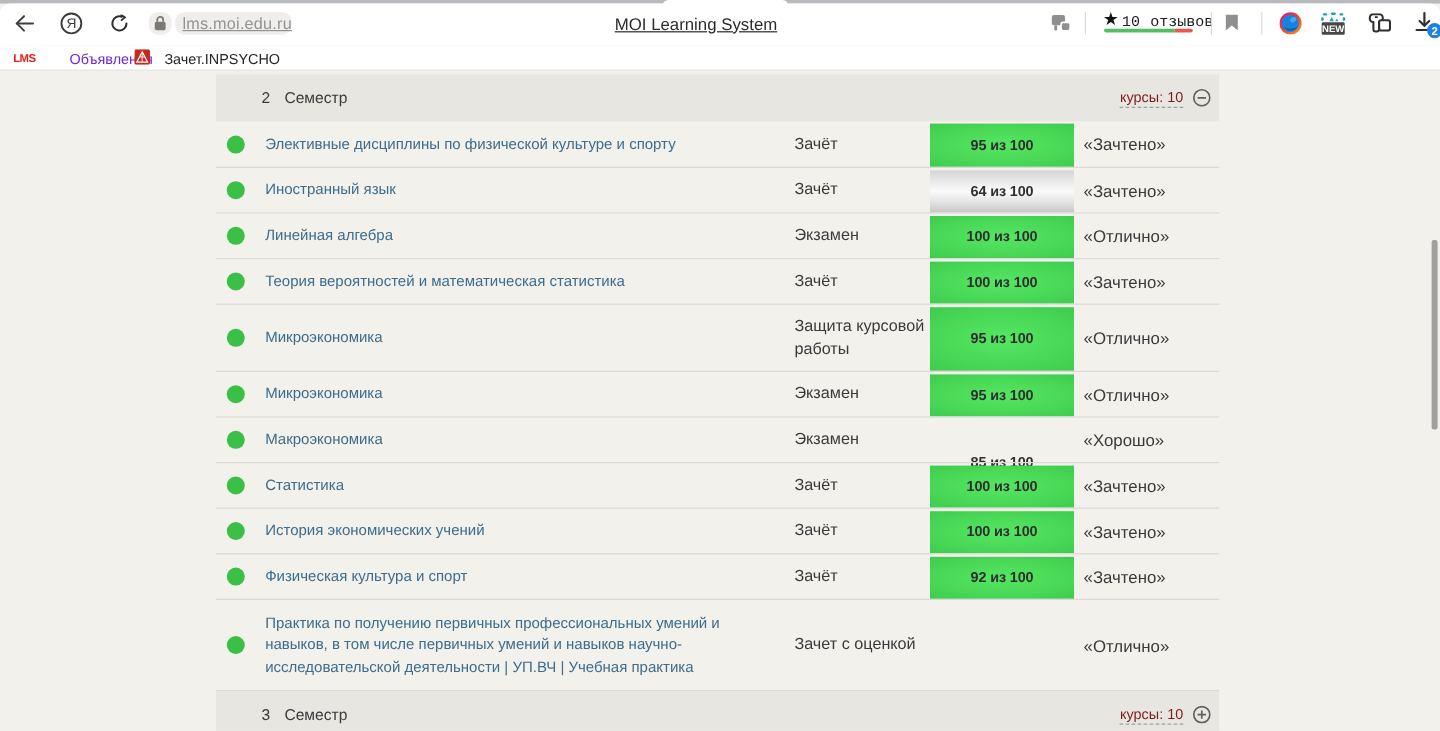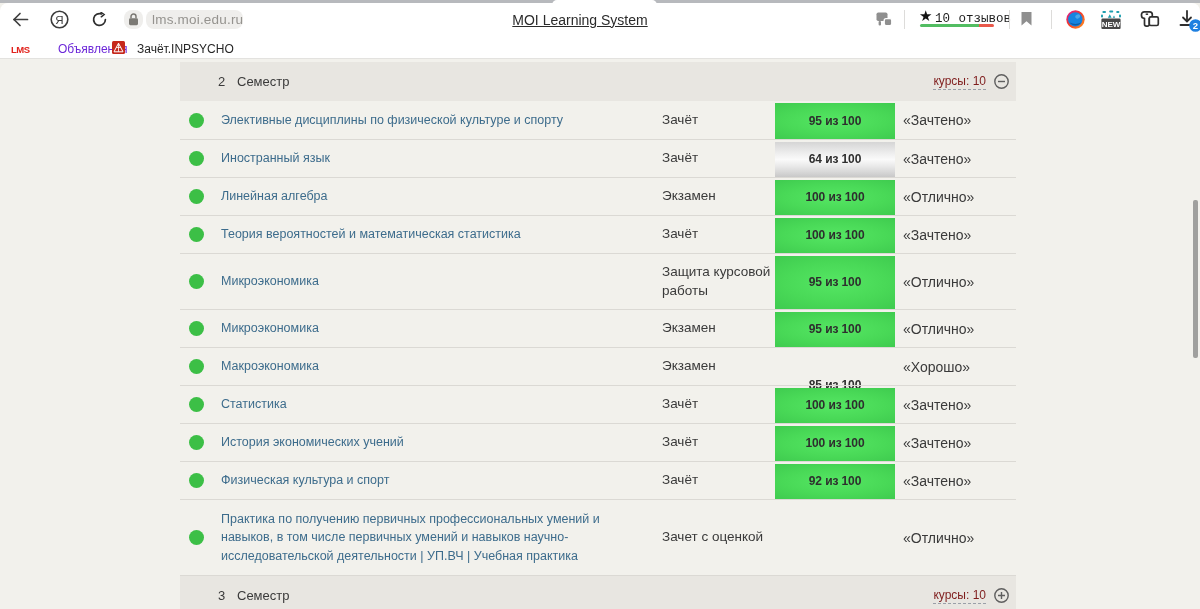--- a/index.html
+++ b/index.html
@@ -7,21 +7,21 @@
 #page{position:absolute;left:0;top:0;width:1200px;height:609px;}
 .abs{position:absolute;}
 
 #topstrip{left:0;top:0;width:1200px;height:2.5px;background:#b7b9bd;}
 #tabnotch{left:552px;top:0;width:105px;height:5px;background:#ffffff;border-radius:7px 7px 0 0;}
 #toolbar{left:0;top:2.5px;width:1200px;height:35.5px;background:#ffffff;border-radius:8px 8px 0 0;}
 #bookbar{left:0;top:38px;width:1200px;height:20px;background:#ffffff;border-bottom:1px solid #e3e2df;}
 .chip{background:#efeeec;border-radius:8px;}
 #lockchip{left:124px;top:10px;width:19px;height:19px;}
 #urlpill{left:146px;top:10px;width:97px;height:19px;}
-#urltext{left:152px;top:10px;height:19px;line-height:19px;font-size:13.5px;color:#95938f;letter-spacing:.2px;}
+#urltext{left:152px;top:10px;height:19px;line-height:19px;font-size:13.5px;color:#95938f;letter-spacing:.2px;text-decoration:underline;}
 #title{left:440px;top:11.5px;width:280px;text-align:center;font-size:14px;color:#2b2b2b;text-decoration:underline;}
 .vsep{top:10px;width:1px;height:19px;background:#dddcda;}
 #star{left:919px;top:7px;font-size:15px;color:#141414;}
 #revtext{left:935px;top:12px;font-size:12.5px;color:#1e1e1e;word-spacing:1px;font-family:Liberation Mono, monospace;}
 #ulgreen{left:920px;top:24px;width:59px;height:2.5px;background:#52bd62;border-radius:2px 0 0 2px;}
 #ulred{left:979px;top:24px;width:15px;height:2.5px;background:#e9584a;border-radius:0 2px 2px 0;}
 
 #lmslogo{left:11px;top:43.5px;font-size:9.5px;font-weight:bold;color:#e1231d;letter-spacing:-0.5px;}
 #bm1{left:34px;top:42px;font-size:12px;color:#6d28d9;margin-left:24px;}
 #bm2{left:137px;top:42px;font-size:12px;color:#262626;}
@@ -134,21 +134,21 @@
     <text x="17.5" y="18.9" font-size="9.5" font-weight="bold" font-family="Liberation Sans" fill="#ffffff" text-anchor="middle">2</text>
   </svg>
 
   <div class="abs" id="lmslogo">LMS</div>
   <div class="abs" id="bm1">Объявления</div>
   <svg class="abs" style="left:112px;top:41px" width="13" height="13" viewBox="0 0 13 13">
       <rect x="0" y="0" width="13" height="13" rx="1.5" fill="#c6281c"></rect>
       <path d="M6.5 2.2 L11 10.8 H2 z" fill="none" stroke="#ffffff" stroke-width="1"></path>
       <path d="M6.5 2.2 V10.8 M4.2 6.5 h4.6" stroke="#ffffff" stroke-width="0.8"></path>
     </svg>
-  <div class="abs" id="bm2">Зачёт.INPSYCHO</div>
+  <div class="abs" id="bm2">Зачет.INPSYCHO</div>
 
   <div class="abs" id="content">
     <div id="table">
       <div class="hrow">
         <div class="hnum">2</div>
           <div class="hsem">Семестр</div>
         <div class="hright"><span>курсы: 10</span></div>
         <svg class="hicon" viewBox="0 0 15 15" fill="none" stroke="#5f5f5f" stroke-width="1.4">
             <circle cx="7.5" cy="7.5" r="6.7"></circle>
             <path d="M4 7.5 h7"></path>

